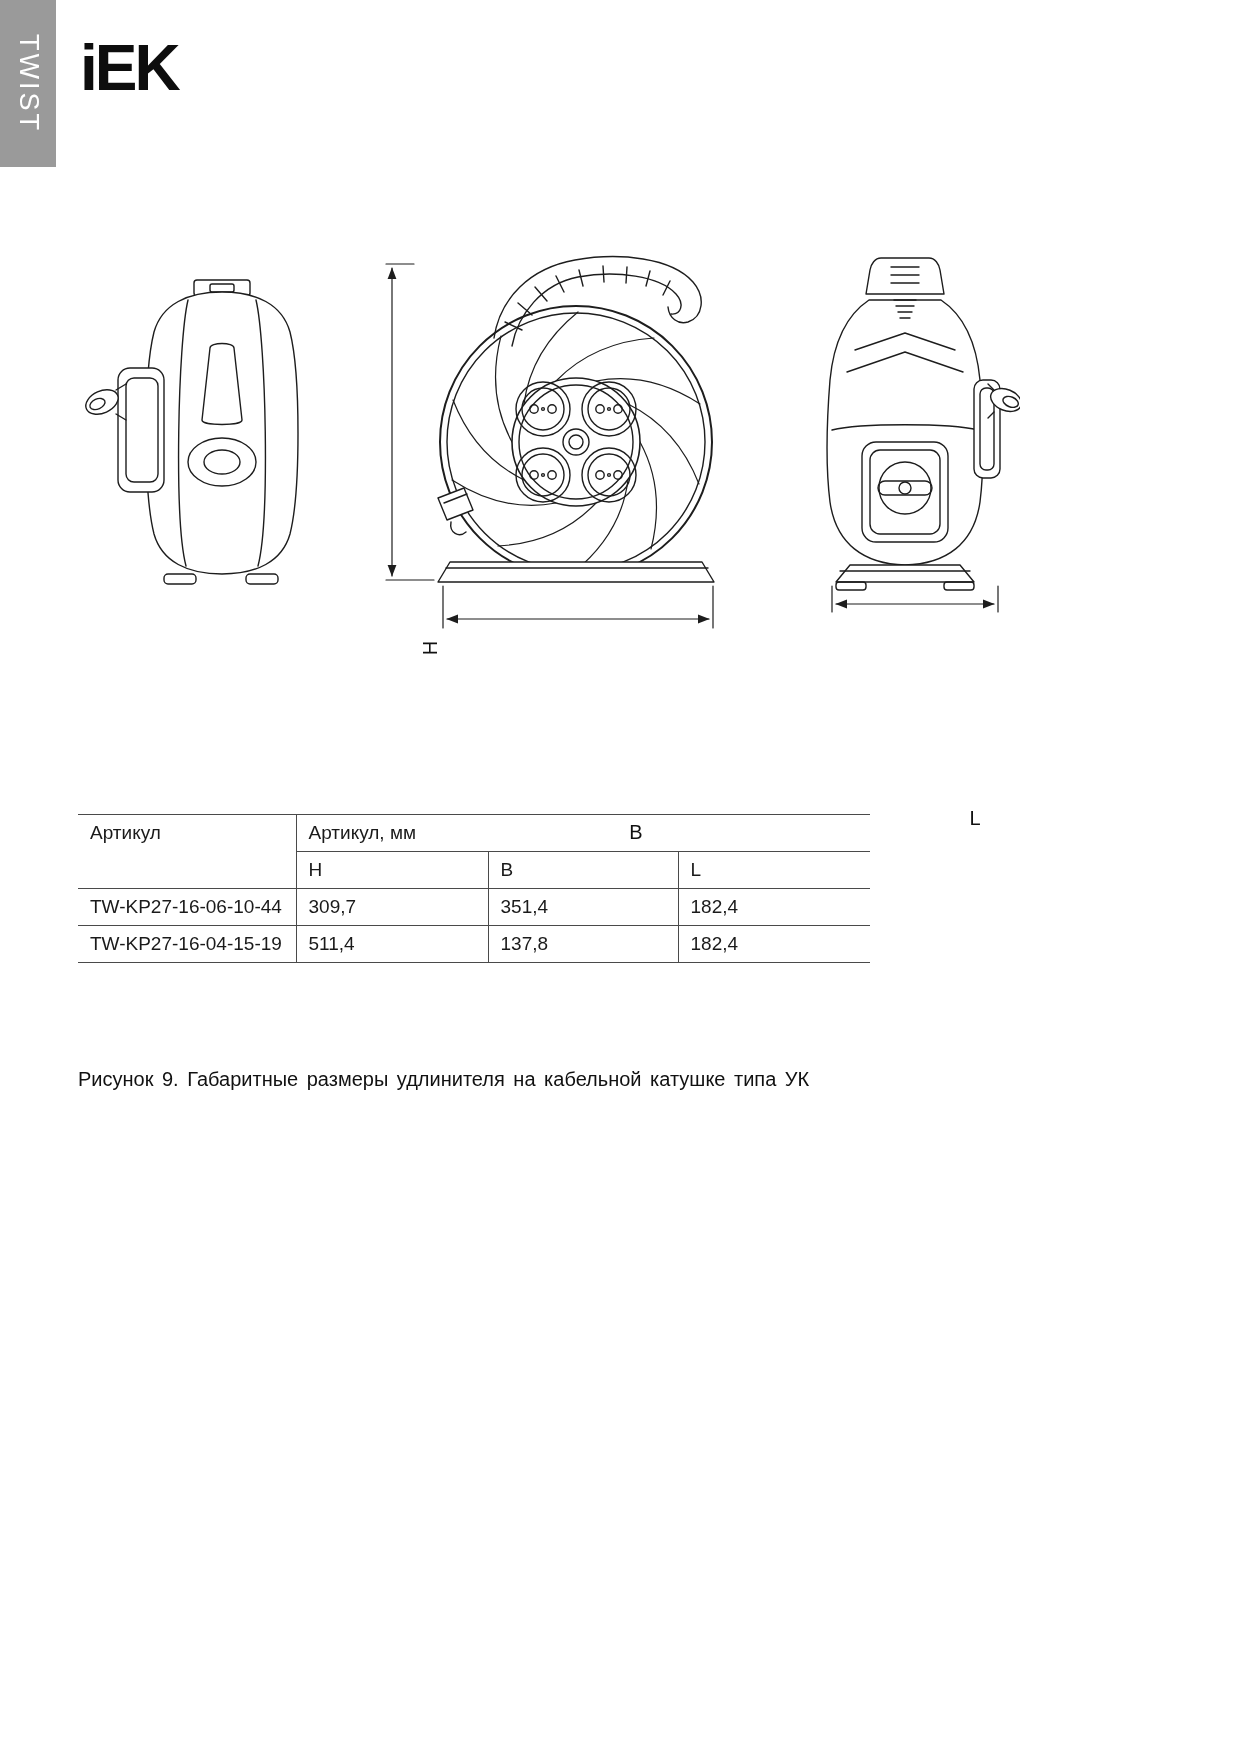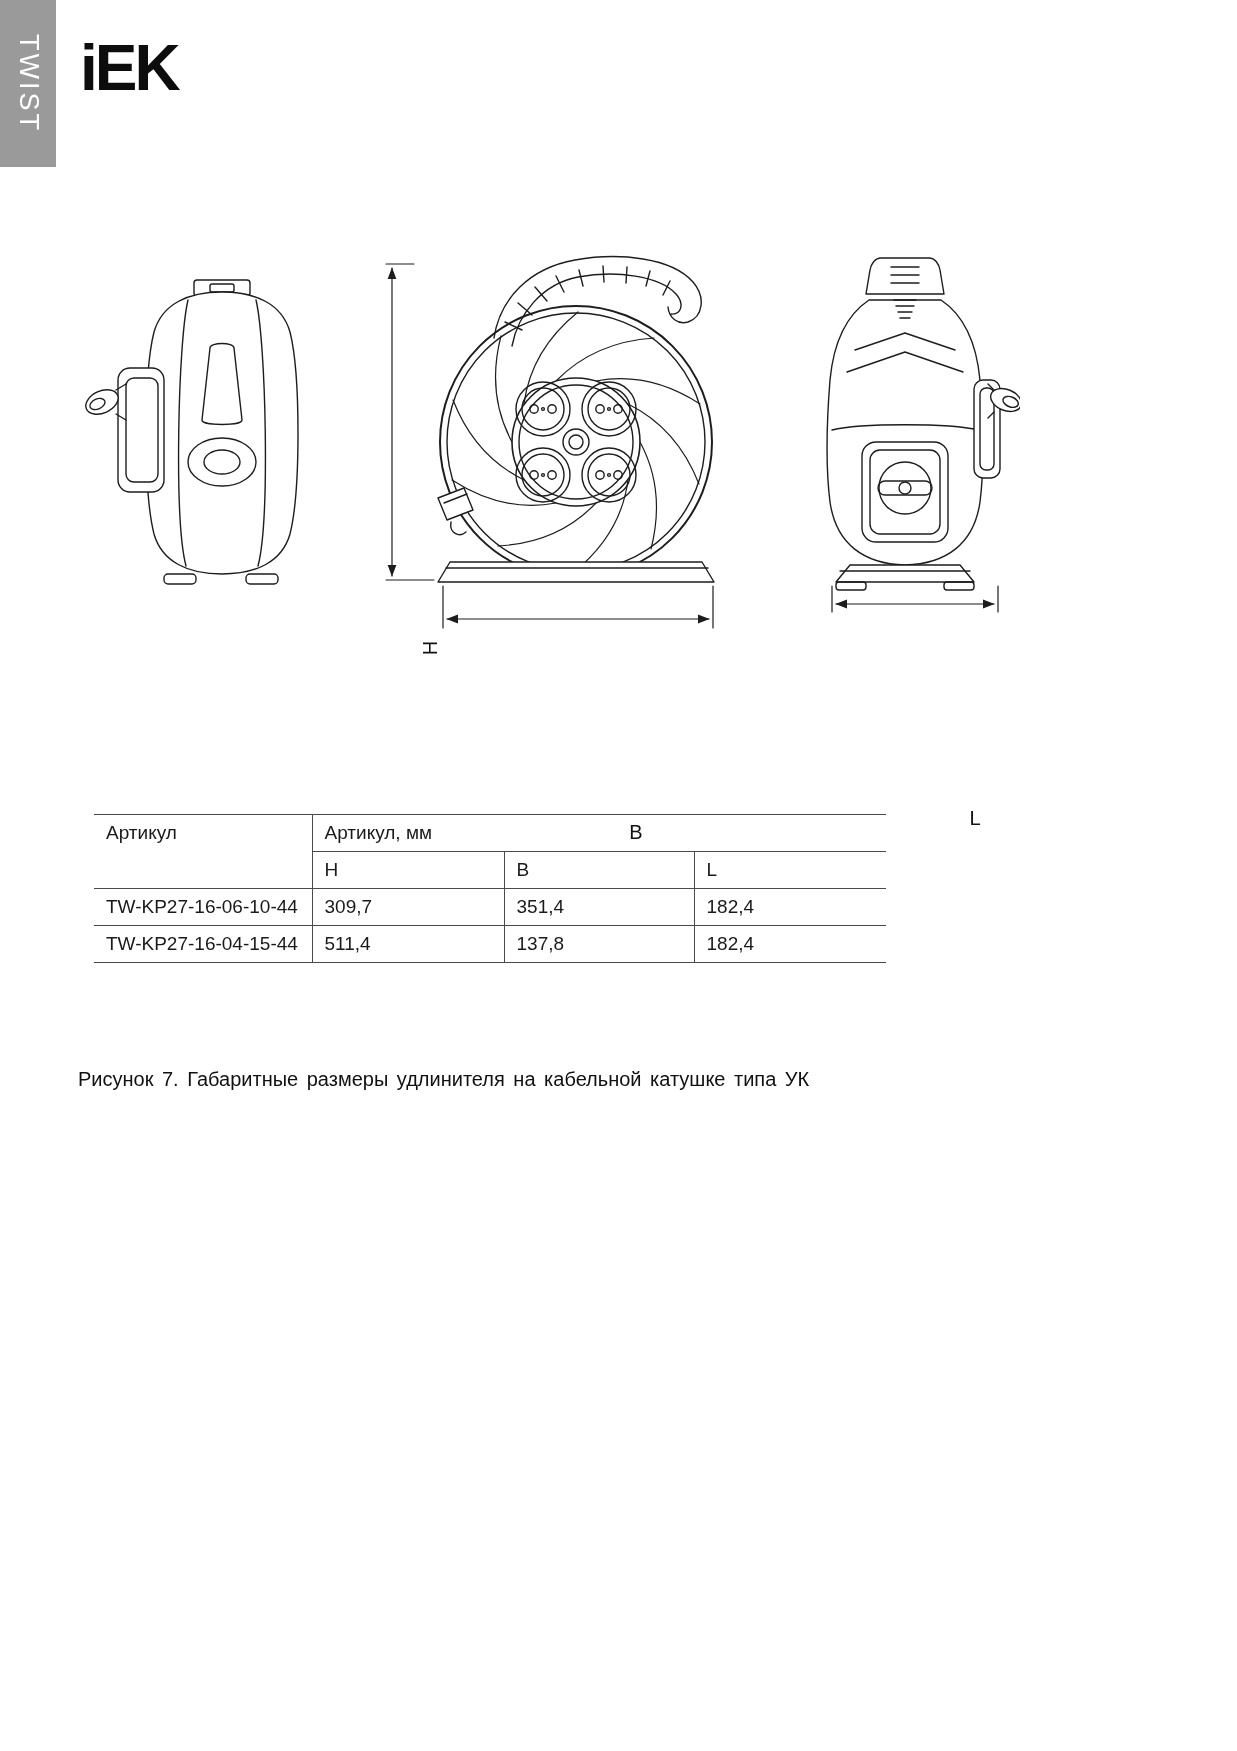--- a/index.html
+++ b/index.html
@@ -21,21 +21,21 @@
     letter-spacing:-3px; color:#0d0d0d; line-height:1;text-align:center;
   }
   .figure-area { position:absolute; left:60px; top:230px; width:960px; height:420px; }
   .figure-area svg { position:absolute; left:0; top:0; }
   .dim-label { position:absolute; font-size:20px; color:#111; text-align:center; line-height:1; }
   .dim-h { left:354px; top:408px; width:32px; transform:rotate(-90deg); }
   .dim-b { left:556px; top:592px; width:40px; }
   .dim-l { left:895px; top:578px; width:40px; }
 
   .spec-table {
-    position:absolute; left:94px; top:814px; width:792px;
+    position:absolute; left:78px; top:814px; width:792px;
     border-collapse:collapse; font-size:19px; color:#1a1a1a; table-layout:fixed;
   }
   .spec-table td {
     font-weight:400; text-align:left; padding:7px 12px; height:37px;
     border-top:1px solid #4a4a4a; vertical-align:middle;
     white-space:nowrap; overflow:hidden;
   }
   .spec-table tr.last td { border-bottom:1px solid #4a4a4a; }
   .spec-table td.br { border-right:1px solid #4a4a4a; }
   .spec-table td.vt { vertical-align:top; }
@@ -209,23 +209,23 @@
         <td class="br">B</td>
         <td>L</td>
       </tr>
       <tr>
         <td class="br">TW-KP27-16-06-10-44</td>
         <td class="br">309,7</td>
         <td class="br">351,4</td>
         <td>182,4</td>
       </tr>
       <tr class="last">
-        <td class="br">TW-KP27-16-04-15-44</td>
+        <td class="br">TW-KP27-16-04-15-19</td>
         <td class="br">511,4</td>
         <td class="br">137,8</td>
         <td>182,4</td>
       </tr>
     </tbody>
   </table>
 
-  <p class="caption">Рисунок 7. Габаритные размеры удлинителя на кабельной катушке типа УК</p>
+  <p class="caption">Рисунок 9. Габаритные размеры удлинителя на кабельной катушке типа УК</p>
 
 </div>
 
 </body></html>

